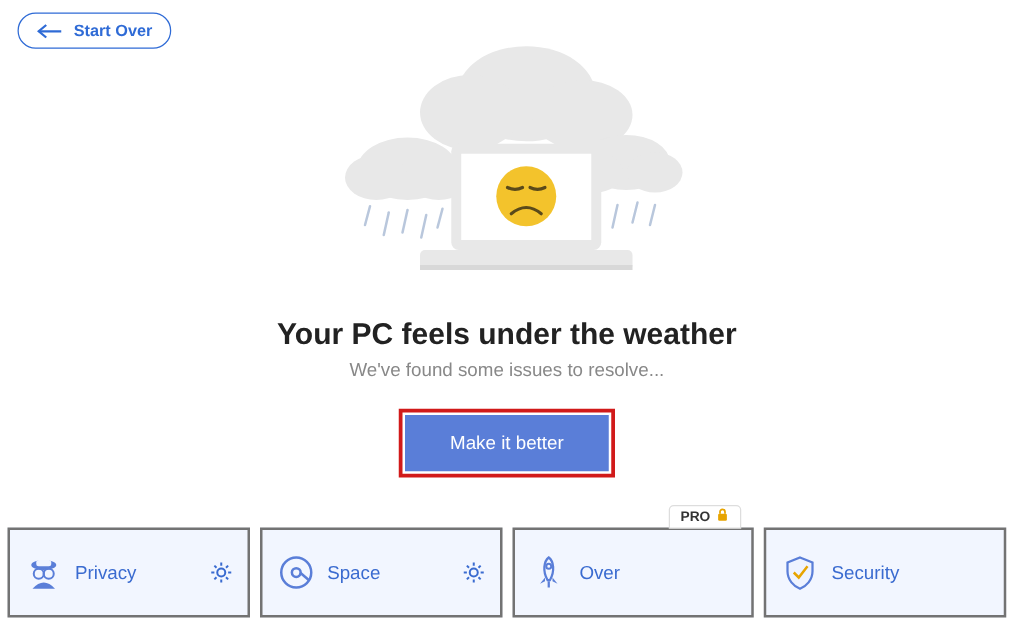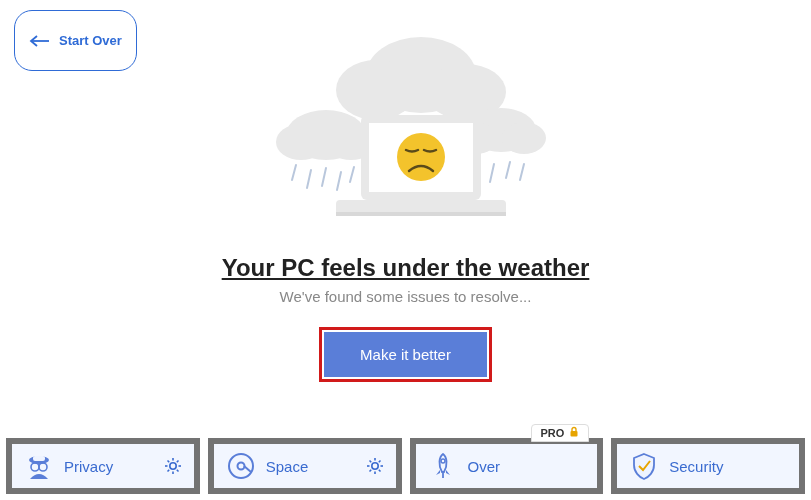--- a/index.html
+++ b/index.html
@@ -11,21 +11,21 @@
     position: relative;
     overflow: hidden;
   }
   .start-over {
     position: absolute;
     top: 10px;
     left: 14px;
     display: inline-flex;
     align-items: center;
     gap: 8px;
-    padding: 22px 14px;
+    padding: 6px 14px;
     border: 1.5px solid #2f6bd6;
     border-radius: 18px;
     color: #2f6bd6;
     font-size: 13px;
     font-weight: 600;
     cursor: pointer;
     background: #fff;
   }
   .start-over svg { display: block; }
   .center {
@@ -36,21 +36,20 @@
     flex-direction: column;
     align-items: center;
   }
   .illus { width: 360px; height: 220px; }
   .headline {
     margin-top: 14px;
     font-size: 24px;
     font-weight: 700;
     color: #222;
     text-align: center;
-    text-decoration: underline;
   }
   .subline {
     margin-top: 6px;
     font-size: 15px;
     color: #888;
     text-align: left;
   }
   .cta-wrap {
     margin-top: 22px;
     border: 3px solid #d11a1a;
@@ -67,22 +66,22 @@
   }
   .cards {
     position: absolute;
     left: 6px; right: 6px; bottom: 6px;
     display: flex;
     gap: 8px;
   }
   .card {
     flex: 1 1 0;
     background: #f2f6ff;
-    border: 6px solid #737373;
-    height: 56px;
+    border: 2px solid #737373;
+    height: 72px;
     display: flex;
     align-items: center;
     padding: 0 12px;
     position: relative;
     cursor: pointer;
   }
   .card .ic {
     width: 30px; height: 30px;
     display: flex; align-items: center; justify-content: center;
     margin-right: 10px;

